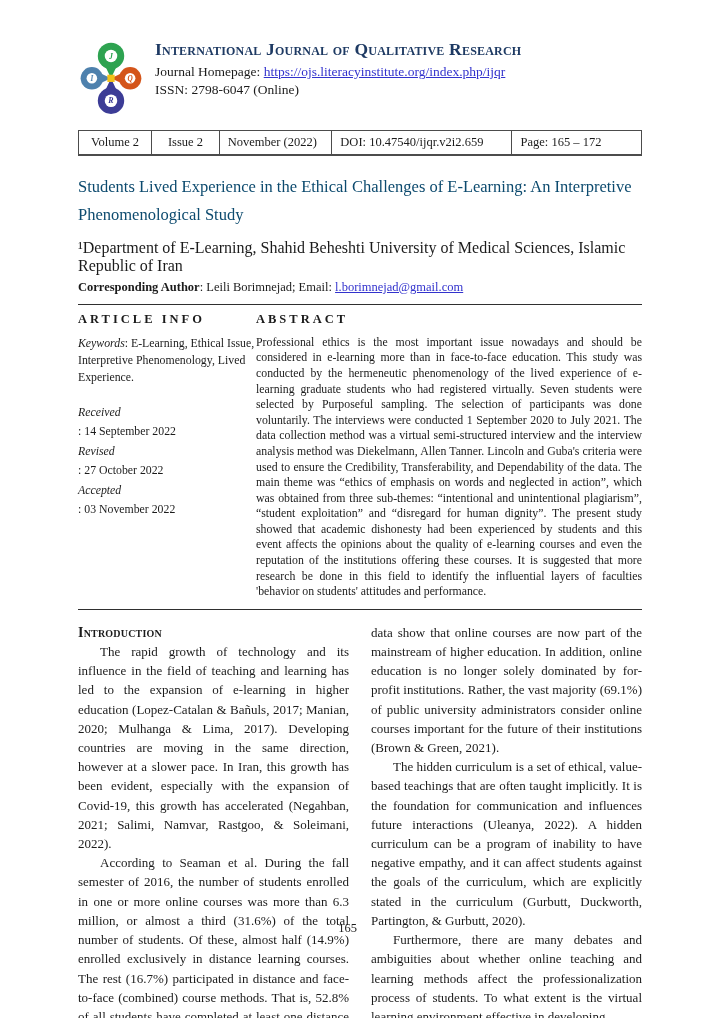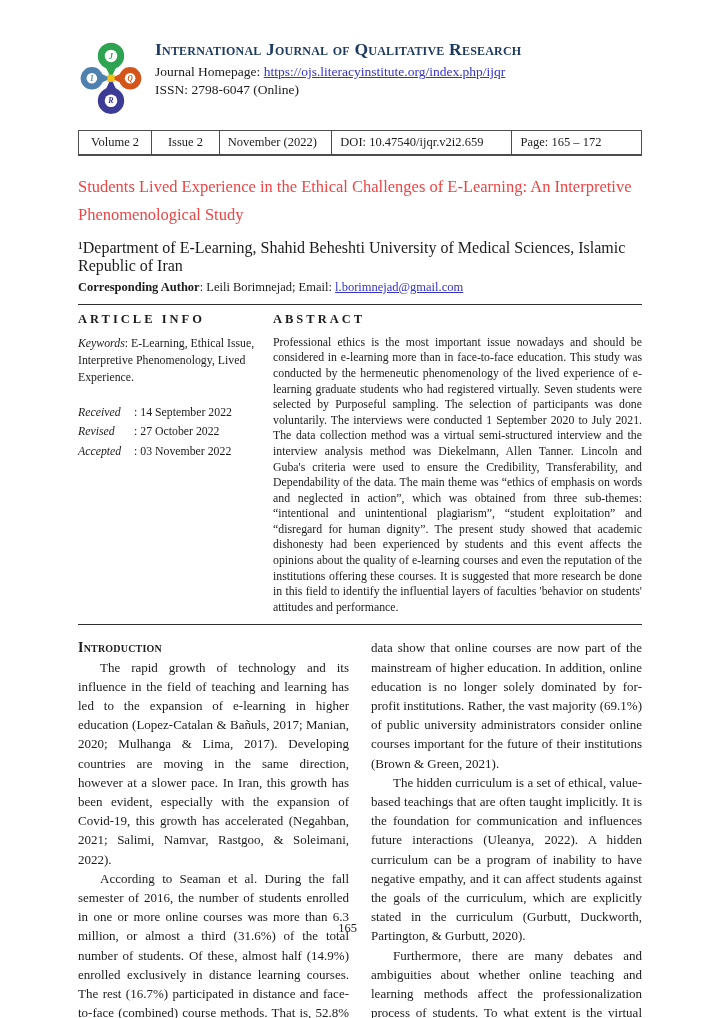--- a/index.html
+++ b/index.html
@@ -23,35 +23,35 @@
   .article-type { font-size:13.5px; font-weight:700; text-decoration:underline; margin-top:2px; }
   .link { color:#3232cd; text-decoration:underline; cursor:pointer; }
 
   
   .meta-table { width:100%; border-collapse:collapse; margin-top:11px; font-size:12.5px; }
   .meta-table td { border:1px solid #4c4c4c; padding:4px 8px; white-space:nowrap; }
   .meta-table { border-bottom:2px solid #4c4c4c; }
   .td-center { text-align:center; }
 
   
-  .paper-title { font-size:16.5px; line-height:1.72; margin-top:17px; color:#ef4444; }
+  .paper-title { font-size:16.5px; line-height:1.72; margin-top:17px; color:#0c4a6e; }
   .authors { font-size:14px; margin-top:12px; }
   .affiliation { font-size:16px; margin-top:9px; }
   .corresponding { font-size:12.5px; margin-top:5px; }
   .bold { font-weight:700; }
 
   .rule { border:none; border-top:1.5px solid #2f2f2f; margin:9px 0 0 0; }
 
   
-  .info-grid { display:grid; grid-template-columns:178px 1fr; column-gap:17px; margin-top:7px; }
+  .info-grid { display:grid; grid-template-columns:178px 1fr; margin-top:7px; }
   .section-label { font-size:12.5px; font-weight:700; letter-spacing:3px; }
   .keywords { font-size:11.8px; line-height:1.45; margin-top:8px; }
   .italic { font-style:italic; }
   .dates { margin-top:17px; font-size:11.8px; }
-  .date-row { display:flex; line-height:1.65; }
+  .date-row { display:flex; line-height:1.65;flex-direction:column; }
   .date-label { font-style:italic; width:56px; flex:none; }
   .abstract-text { font-size:11.8px; line-height:15.6px; text-align:justify; margin-top:8px; }
 
   
   .body-grid {
     display:grid; grid-template-columns:1fr 1fr; column-gap:22px;
     margin-top:13px; font-size:13px; line-height:19.2px; text-align:justify;
   }
   .intro-heading { font-variant:small-caps; font-weight:700; font-size:14px; letter-spacing:0.2px; }
   .para { margin:0; text-indent:22px; }

